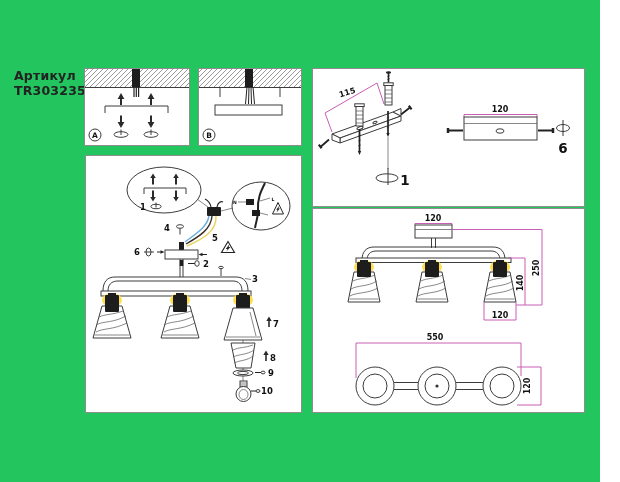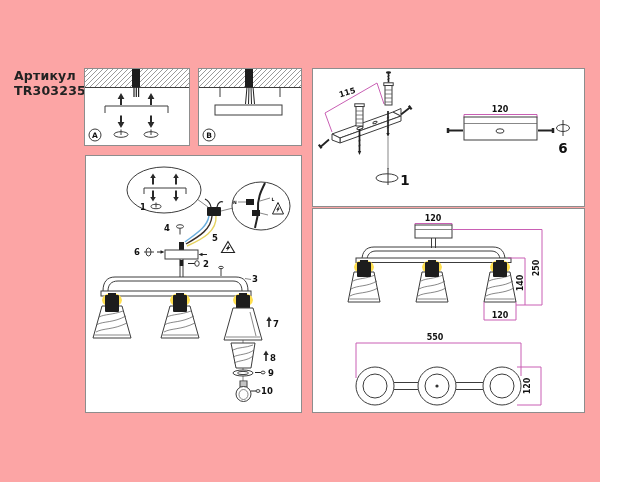--- a/index.html
+++ b/index.html
@@ -1,18 +1,18 @@
 <!DOCTYPE html>
 <html><head>
 <meta charset="utf-8">
 <style>
   *{margin:0;padding:0;box-sizing:border-box}
   html,body{background:#fff}
   body{font-family:"DejaVu Sans",sans-serif}
-  .stage{position:relative;width:600px;height:482px;background:#fca5a5;overflow:hidden}
+  .stage{position:relative;width:600px;height:482px;background:#22c55e;overflow:hidden}
   .abs{position:absolute}
   .article{position:absolute;left:14px;top:68px;font-size:12.5px;font-weight:600;color:#222;line-height:15px;letter-spacing:.2px}
   svg{display:block;overflow:visible}
   svg text{font-family:"DejaVu Sans",sans-serif}
   .box{fill:#fff;stroke:#8d8d8d;stroke-width:1}
   .ln{stroke:#3c3c3c;stroke-width:1;fill:none}
   .lnf{stroke:#3c3c3c;stroke-width:1;fill:#fff}
   .thin{stroke:#555;stroke-width:.7;fill:none}
   .dk{fill:#1d1d1d}
   .mag{stroke:#c95fb4;stroke-width:1;fill:none}

